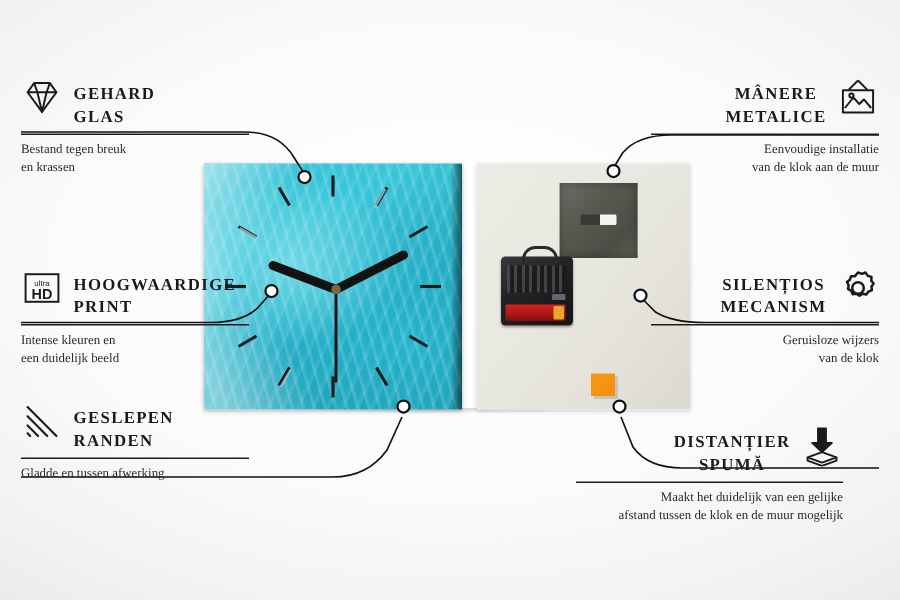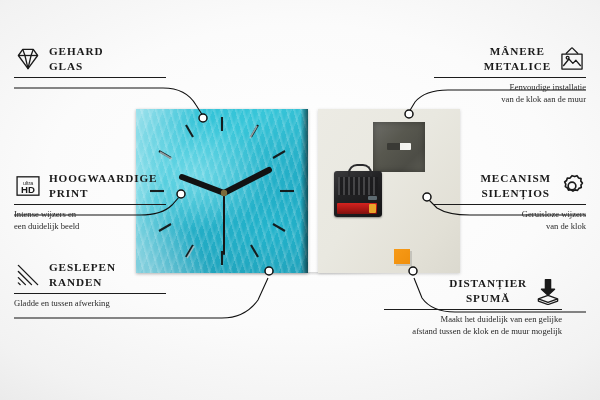--- a/index.html
+++ b/index.html
@@ -16,20 +16,21 @@
   }
   
   .feature{position:absolute;}
   .feature .head{display:flex;align-items:center;gap:7px;}
   .feature.right .head{flex-direction:row-reverse;}
   .f-icon{width:28px;height:28px;flex:0 0 28px;display:block;}
   .f-title{
     font-size:11.2px;font-weight:bold;letter-spacing:.9px;
     color:#1a1a1a;line-height:1.32;text-transform:uppercase;
     font-family:"Liberation Serif", serif;
+    margin-top:12px;
   }
   .feature.right .f-title{text-align:center;}
   .rule{height:1px;background:#1c1c1c;margin-top:3px;width:100%;}
   .f-desc{
     font-size:8.6px;color:#2a2a2a;line-height:1.45;margin-top:3px;
     font-family:"Liberation Serif", serif;
   }
   .feature.right .f-desc{text-align:right;}
 
   
@@ -182,37 +183,41 @@
           <path d="M5 12 H27"></path>
           <path d="M10 5 L12.5 12 L16 27 L19.5 12 L22 5"></path>
         </g>
       </svg>
       <div class="f-title">
         <div>GEHARD</div>
         <div>GLAS</div>
       </div>
     </div>
     <div class="rule"></div>
+    <div class="f-desc">
+      <div>Bestand tegen breuk</div>
+      <div>en krassen</div>
+    </div>
   </div>
 
   <div class="feature left" style="left:14px;top:171px;width:152px;">
     <div class="head">
       <svg class="f-icon" viewBox="0 0 32 32">
         <rect x="3.5" y="5.5" width="25" height="21" fill="none" stroke="#1a1a1a" stroke-width="1.5"></rect>
         <text x="16" y="14.5" text-anchor="middle" font-family="Liberation Sans, sans-serif" font-size="6" fill="#1a1a1a">ultra</text>
         <text x="16" y="24" text-anchor="middle" font-family="Liberation Sans, sans-serif" font-size="11" font-weight="bold" fill="#1a1a1a">HD</text>
       </svg>
       <div class="f-title">
         <div>HOOGWAARDIGE</div>
         <div>PRINT</div>
       </div>
     </div>
     <div class="rule"></div>
     <div class="f-desc">
-      <div>Intense wijzers en</div>
+      <div>Intense kleuren en</div>
       <div>een duidelijk beeld</div>
     </div>
   </div>
 
   <div class="feature left" style="left:14px;top:260px;width:152px;">
     <div class="head">
       <svg class="f-icon" viewBox="0 0 32 32">
         <g stroke="#1a1a1a" stroke-width="1.6" stroke-linecap="round">
           <line x1="5" y1="5" x2="27" y2="27"></line>
           <line x1="5" y1="12" x2="20" y2="27"></line>
@@ -255,22 +260,22 @@
 
   <div class="feature right" style="left:434px;top:171px;width:152px;">
     <div class="head">
       <svg class="f-icon" viewBox="0 0 32 32">
         <g fill="none" stroke="#1a1a1a" stroke-width="1.9" stroke-linejoin="round">
           <path d="M16 4.2 l3.1 1.0 2.6 -1.0 1.9 2.6 2.7 0.8 -0.2 2.8 1.8 2.2 -1.6 2.3 0.3 2.8 -2.6 1.0 -1.7 2.3 -2.8 -0.6 -2.4 1.5 -2.3 -1.6 -2.8 0.4 -1.2 -2.5 -2.4 -1.5 0.5 -2.8 -1.3 -2.5 2.2 -1.7 0.9 -2.7 2.8 0.1 Z"></path>
           <circle cx="16" cy="16" r="4.4"></circle>
         </g>
       </svg>
       <div class="f-title">
+        <div>SILENȚIOS</div>
         <div>MECANISM</div>
-        <div>SILENȚIOS</div>
       </div>
     </div>
     <div class="rule"></div>
     <div class="f-desc">
       <div>Geruisloze wijzers</div>
       <div>van de klok</div>
     </div>
   </div>
 
   <div class="feature right" style="left:384px;top:276px;width:178px;">

